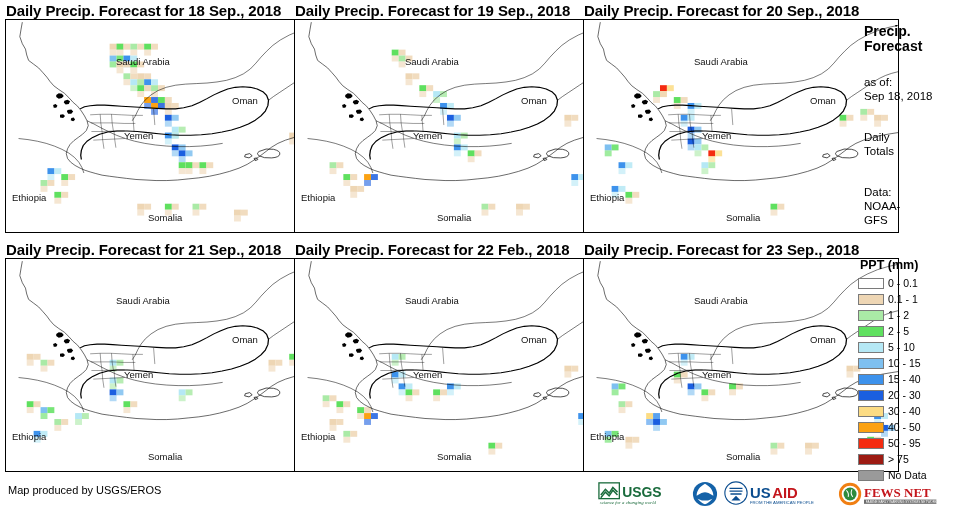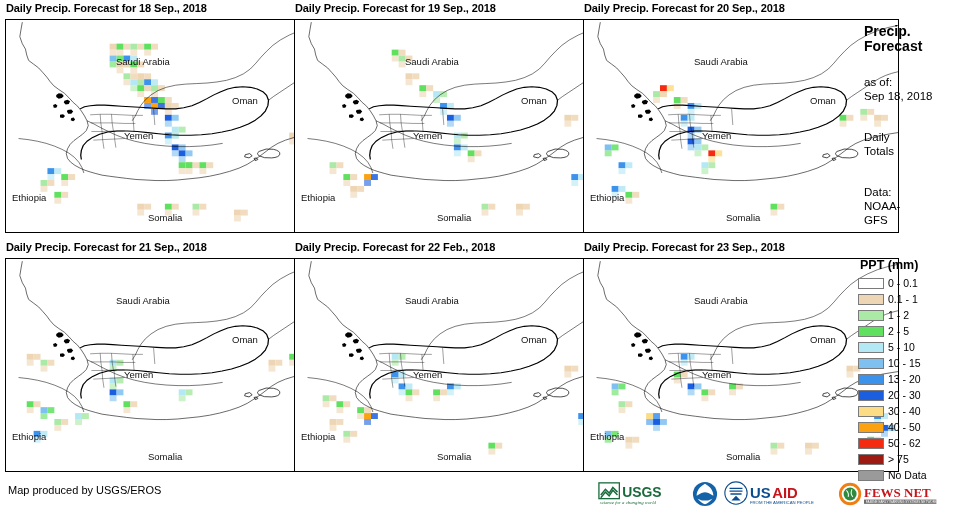--- a/index.html
+++ b/index.html
@@ -20,21 +20,21 @@
     left: 0; top: 0;
     width: 855px; height: 478px;
   }
   .panel {
     position: absolute;
     width: 285px; height: 239px;
   }
   .panel-title {
     position: absolute;
     left: 6px; top: 2px;
-    font-size: 11px;
+    font-size: 15px;
     font-weight: bold;
     color: #000;
     letter-spacing: -0.1px;
     white-space: nowrap;
   }
   .panel-frame {
     position: absolute;
     left: 5px; top: 19px;
     width: 316px; height: 214px;
     border: 1.4px solid #000;
@@ -736,37 +736,37 @@
       <div class="legend-row">
         <div class="legend-swatch" style="background: rgb(181, 232, 245);"></div>
         <div class="legend-label">5 - 10</div>
       </div>
       <div class="legend-row">
         <div class="legend-swatch" style="background: rgb(126, 192, 240);"></div>
         <div class="legend-label">10 - 15</div>
       </div>
       <div class="legend-row">
         <div class="legend-swatch" style="background: rgb(61, 146, 236);"></div>
-        <div class="legend-label">13 - 20</div>
+        <div class="legend-label">15 - 40</div>
       </div>
       <div class="legend-row">
         <div class="legend-swatch" style="background: rgb(27, 95, 224);"></div>
         <div class="legend-label">20 - 30</div>
       </div>
       <div class="legend-row">
         <div class="legend-swatch" style="background: rgb(252, 220, 132);"></div>
         <div class="legend-label">30 - 40</div>
       </div>
       <div class="legend-row">
         <div class="legend-swatch" style="background: rgb(251, 162, 19);"></div>
         <div class="legend-label">40 - 50</div>
       </div>
       <div class="legend-row">
         <div class="legend-swatch" style="background: rgb(244, 43, 16);"></div>
-        <div class="legend-label">50 - 62</div>
+        <div class="legend-label">50 - 95</div>
       </div>
       <div class="legend-row">
         <div class="legend-swatch" style="background: rgb(157, 27, 19);"></div>
         <div class="legend-label">&gt; 75</div>
       </div>
       <div class="legend-row">
         <div class="legend-swatch" style="background: rgb(154, 154, 154);"></div>
         <div class="legend-label">No Data</div>
       </div>
     </div>

